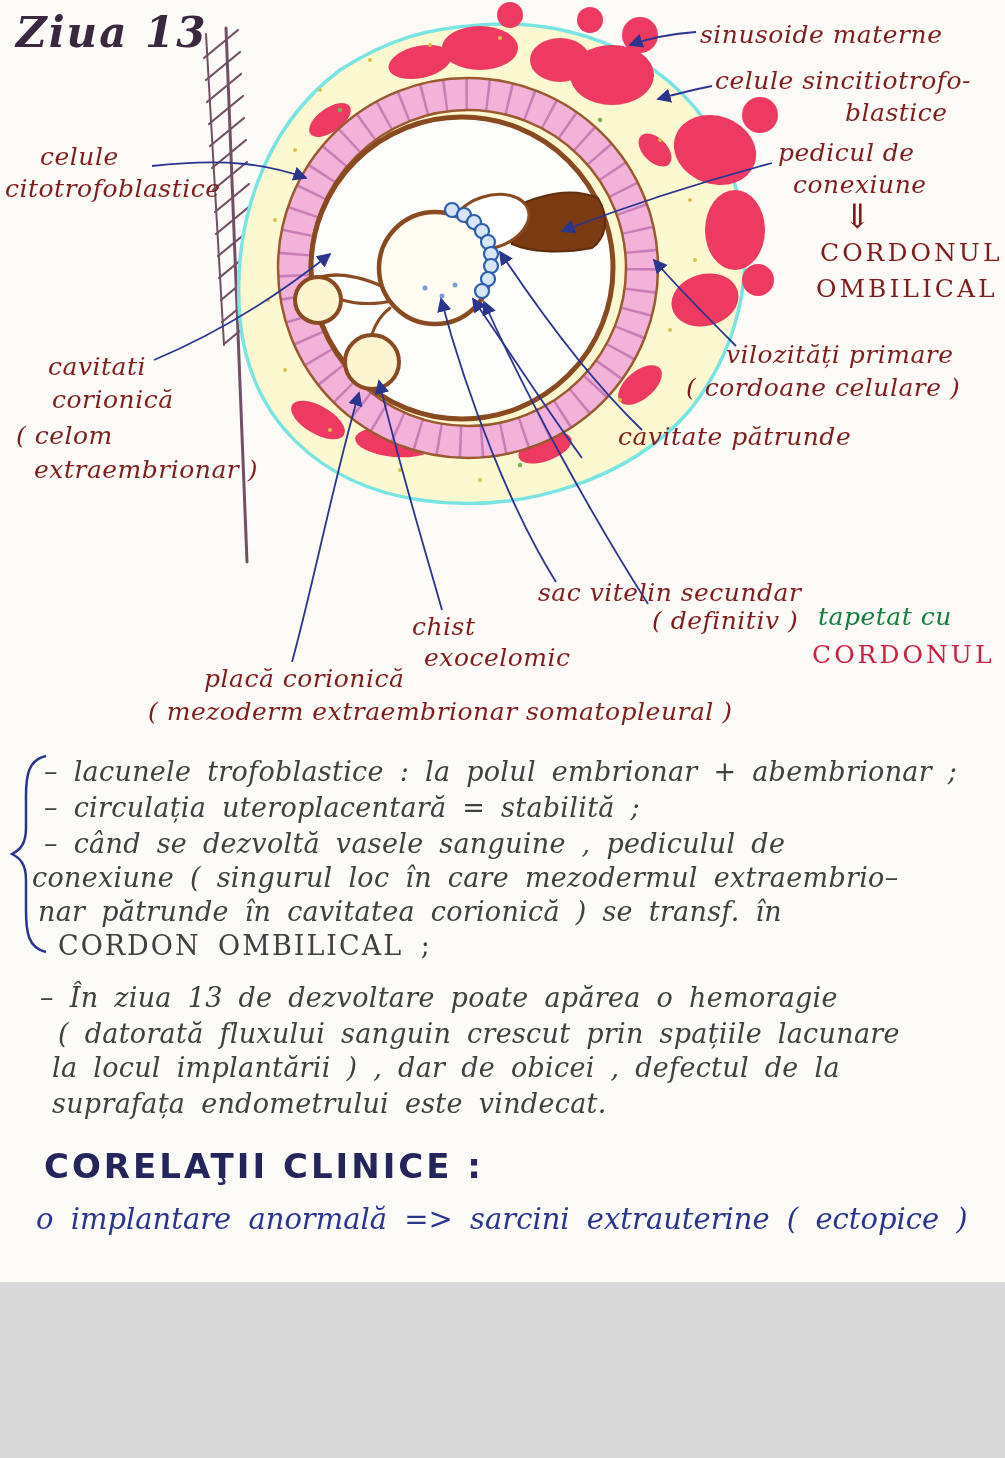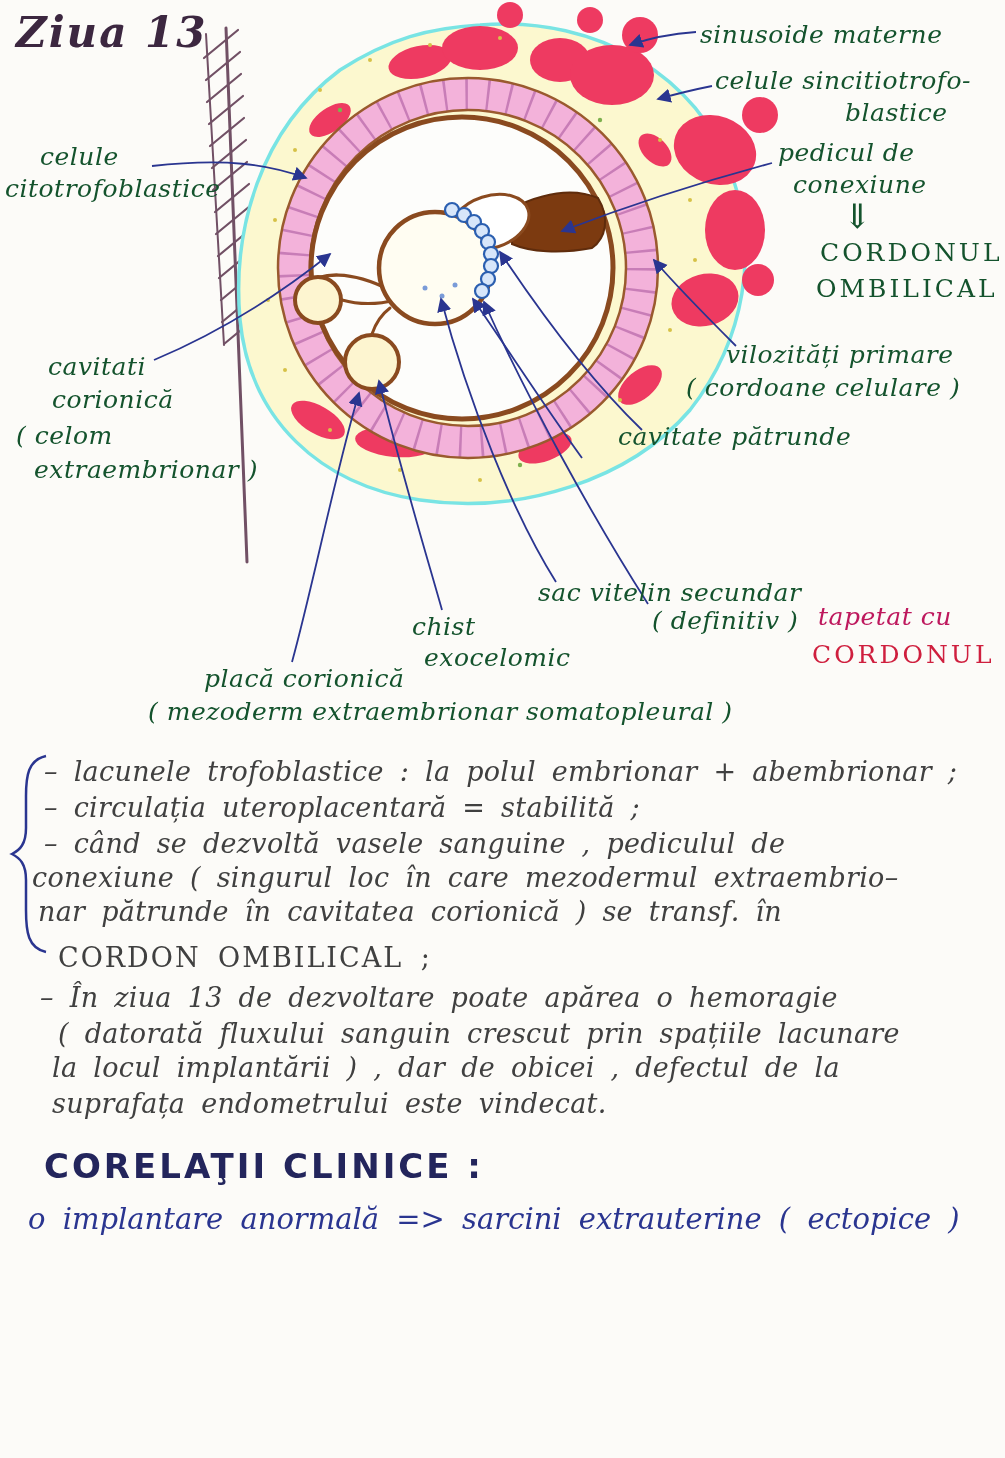--- a/index.html
+++ b/index.html
@@ -1,54 +1,54 @@
 <!DOCTYPE html>
 <html><head>
 <meta charset="utf-8">
 <style>
   html,body{margin:0;padding:0;background:#d9d9d9;}
   .page{
     position:relative;
-    width:1005px;height:1458px;
+    width:1005px;height:1282px;
     background:#fcfbf8;
     overflow:hidden;
     font-family:"DejaVu Serif", serif;
   }
   svg{position:absolute;left:0;top:0;z-index:1;}
   .lbl{
     position:absolute;z-index:2;
-    color:#14532d;
+    color:#7f1d1d;
     font-style:italic;
     font-size:25px;
     white-space:nowrap;
     letter-spacing:.5px;
   }
   .caps{font-style:normal;letter-spacing:3px;font-size:25px;}
-  .red{color:#be185d;text-align:right;}
+  .red{color:#15803d;text-align:right;}
   .redcaps{color:#cf1f3e;font-style:normal;letter-spacing:3px;}
   .title{
     position:absolute;z-index:2;left:16px;top:8px;
     font-size:42px;font-weight:bold;font-style:italic;
     color:#3c2740;letter-spacing:2px;
   }
   .note{
     position:absolute;z-index:2;
     color:#404040;font-style:italic;
     font-size:27px;white-space:nowrap;
     word-spacing:7px;letter-spacing:.3px;
   }
-  .note.caps{font-style:normal;margin-top:12px;}
+  .note.caps{font-style:normal;}
   .clin-head{
     position:absolute;z-index:2;left:44px;top:1146px;
     font-family:"DejaVu Sans", sans-serif;
     font-weight:700;font-size:34px;letter-spacing:3px;
     color:#23255c;
   }
   .clin-item{
-    position:absolute;z-index:2;left:28px;top:1202px;
+    position:absolute;z-index:2;left:36px;top:1202px;
     color:#2a3590;font-style:italic;font-size:29px;
     white-space:nowrap;word-spacing:8px;
   }
   .dbl-arrow{font-style:normal;font-size:34px;}
 </style>
 </head>
 <body>
 
 <div class="page">
 

